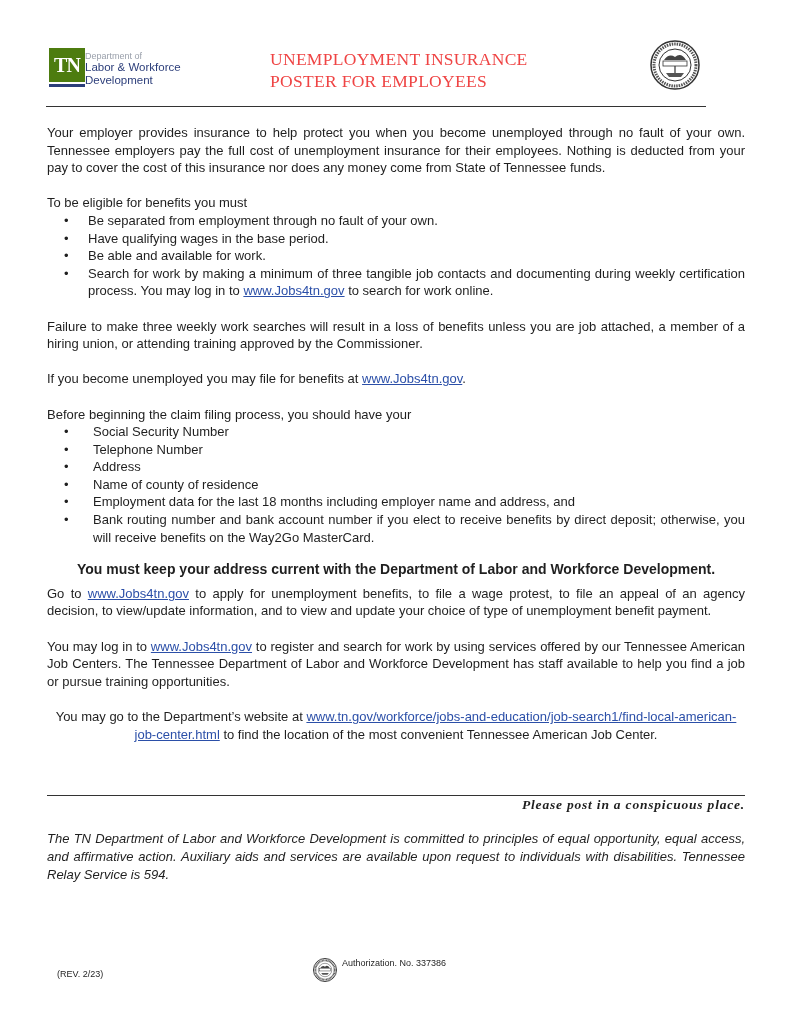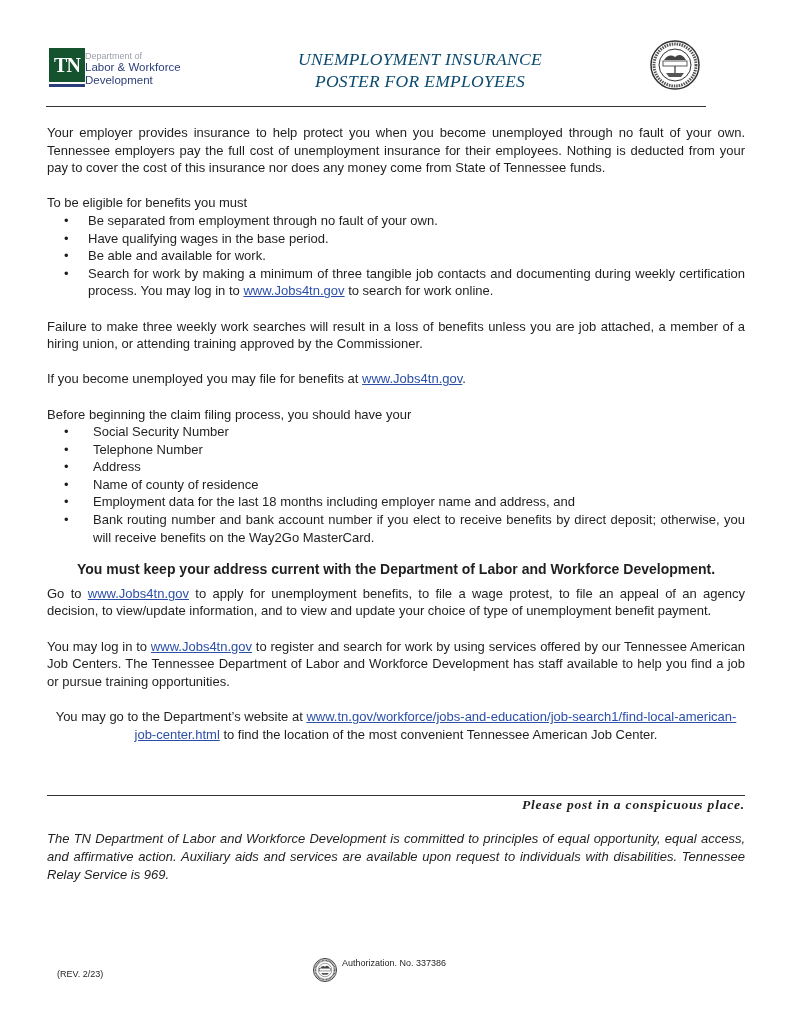--- a/index.html
+++ b/index.html
@@ -2,30 +2,30 @@
 <html><head>
 <meta charset="utf-8">
 <style>
   html, body { margin: 0; padding: 0; background: #ffffff; }
   body { width: 791px; height: 1024px; position: relative; overflow: hidden;
          font-family: "Liberation Sans Narrow", "Liberation Sans", sans-serif; color: #1f1f1f; }
   .page { position: absolute; left: 0; top: 0; width: 791px; height: 1024px; }
 
   
   .logo { position: absolute; left: 49px; top: 48px; display: flex; align-items: flex-start; }
-  .logo-box { width: 36px; height: 34px; background: #14532d; color: #fff; position: relative;
+  .logo-box { width: 36px; height: 34px; background: #4d7c0f; color: #fff; position: relative;
               font-family: "Liberation Serif", serif; font-weight: bold; font-size: 20px;
               display: flex; align-items: center; justify-content: center; letter-spacing: -1px; }
   .logo-underline { position: absolute; left: 49px; top: 84px; width: 36px; height: 3px; background: #2c3e7a; }
   .logo-text { line-height: 1; margin-top: 4px; }
   .logo-dept { font-size: 9px; color: #9aa0ab; font-family: "Liberation Sans", sans-serif; }
   .logo-main { font-size: 11.5px; color: #2c3e7a; font-family: "Liberation Sans", sans-serif; margin-top: 1px; }
-  .title { position: absolute; left: 270px; top: 48px; width: 300px; text-align: center;
-           font-family: "Liberation Serif", serif; font-size: 17.5px; line-height: 22px; color: #0c4a6e;
-           letter-spacing: 0.3px; font-style: italic; }
+  .title { position: absolute; left: 270px; top: 48px; width: 300px; 
+           font-family: "Liberation Serif", serif; font-size: 17.5px; line-height: 22px; color: #ef4444;
+           letter-spacing: 0.3px; }
   .seal { position: absolute; left: 650px; top: 40px; width: 50px; height: 50px; }
   .header-rule { position: absolute; left: 46px; top: 106px; width: 660px; height: 0; border-top: 1px solid #333; }
 
   
   .content { position: absolute; left: 47px; top: 124px; width: 698px; font-size: 13px; line-height: 17.6px; }
   p { margin: 0; text-align: justify; }
   .gap { height: 17.6px; }
   ul { margin: 0; padding: 0; list-style: none; }
   ul li { position: relative; padding-left: 41px; text-align: justify; }
   ul li::before { content: "\2022"; position: absolute; left: 17px; top: 0; }
@@ -114,21 +114,21 @@
     <div class="gap"></div>
 
     <p><span>You may log in to </span><a>www.Jobs4tn.gov</a><span> to register and search for work by using services offered by our Tennessee American Job Centers.  The Tennessee Department of Labor and Workforce Development has staff available to help you find a job or pursue training opportunities.</span></p>
     <div class="gap"></div>
 
     <p style="text-align:center"><span>You may go to the Department’s website at </span><a>www.tn.gov/workforce/jobs-and-education/job-search1/find-local-american-job-center.html</a><span> to find the location of the most convenient Tennessee American Job Center.</span></p>
   </div>
 
   <div class="foot-rule"></div>
   <div class="post">Please post in a conspicuous place.</div>
-  <p class="eeo">The TN Department of Labor and Workforce Development is committed to principles of equal opportunity, equal access, and affirmative action.  Auxiliary aids and services are available upon request to individuals with disabilities. Tennessee Relay Service is 969.</p>
+  <p class="eeo">The TN Department of Labor and Workforce Development is committed to principles of equal opportunity, equal access, and affirmative action.  Auxiliary aids and services are available upon request to individuals with disabilities. Tennessee Relay Service is 594.</p>
 
   <div class="rev">(REV. 2/23)</div>
   <div class="auth">
     <svg class="auth-seal" viewBox="0 0 50 50">
       <circle cx="25" cy="25" r="24" fill="#fff" stroke="#333" stroke-width="2"></circle>
       <circle cx="25" cy="25" r="20" fill="none" stroke="#555" stroke-width="4" stroke-dasharray="2 1"></circle>
       <circle cx="25" cy="25" r="14" fill="#fff" stroke="#333" stroke-width="1"></circle>
       <path d="M15 21 Q20 14 25 18 Q30 13 35 21 Z" fill="#444"></path>
       <rect x="14" y="22" width="22" height="5" fill="#fff" stroke="#333"></rect>
       <path d="M17 31 L33 31 L30 35 L20 35 Z" fill="#555"></path>

